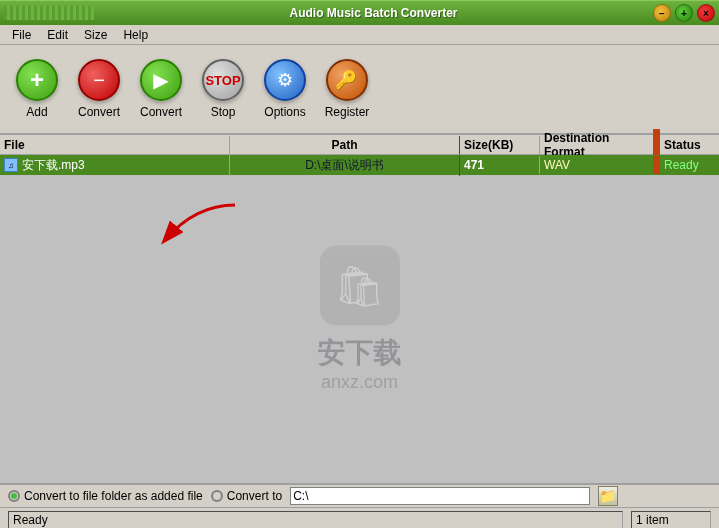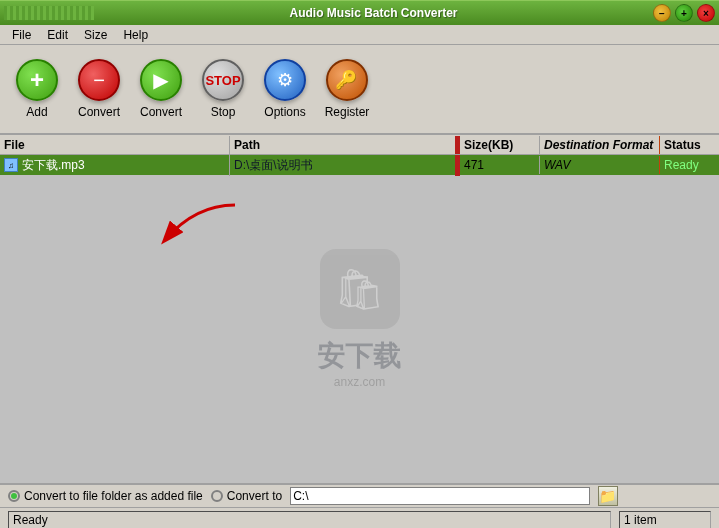--- a/index.html
+++ b/index.html
@@ -153,23 +153,23 @@
     #file-list-header {
       display: flex;
       background: #d4d0c8;
       border-bottom: 1px solid #a0a0a0;
       height: 20px;
       align-items: center;
       font-size: 12px;
       font-weight: bold;
     }
     .col-file { width: 230px; padding: 2px 4px; border-right: 1px solid #a0a0a0; }
-    .col-path { width: 230px; padding: 2px 4px; border-right: 5px solid #b91c1c; }
+    .col-path { width: 230px; padding: 2px 4px; border-right: 1px solid #b91c1c; text-align: center; }
     .col-size { width: 80px; padding: 2px 4px; border-right: 1px solid #a0a0a0; }
-    .col-destfmt { width: 120px; padding: 2px 4px; border-right: 1px solid #c2410c; font-style: italic; }
+    .col-destfmt { width: 120px; padding: 2px 4px; border-right: 7px solid #c2410c; }
     .col-status { flex: 1; padding: 2px 4px; }
 
     #file-list-body {
       position: relative;
     }
     .file-row {
       display: flex;
       align-items: center;
       height: 20px;
       background: #4a8820;
@@ -187,22 +187,22 @@
       background: #80c0ff;
       border: 1px solid #4080c0;
       display: flex;
       align-items: center;
       justify-content: center;
       font-size: 8px;
       color: #000;
       flex-shrink: 0;
     }
     .file-row .col-path { color: #0f172a; }
-    .file-row .col-size { color: #000000; }
-    .file-row .col-destfmt { color: #000000; }
+    .file-row .col-size { color: #ffffff; font-weight: bold; }
+    .file-row .col-destfmt { color: #fef9c3; }
     .file-row .col-status { color: #80ff80; }
 
     
     #watermark {
       position: absolute;
       top: 50%;
       left: 50%;
       transform: translate(-50%, -50%);
       display: flex;
       flex-direction: column;
@@ -222,21 +222,21 @@
       font-size: 40px;
       color: #fff;
       margin-bottom: 8px;
     }
     #watermark .wm-text-cn {
       font-size: 28px;
       color: #0f172a;
       font-weight: bold;
     }
     #watermark .wm-text-en {
-      font-size: 12px;
+      font-size: 18px;
       color: #404040;
     }
 
     
     #main-area {
       display: flex;
       flex-direction: column;
       height: calc(528px - 22px - 20px - 90px - 24px - 24px);
       position: relative;
     }
@@ -307,21 +307,21 @@
     #status-bar .status-panel {
       border: 1px inset #a0a0a0;
       background: #d4d0c8;
       height: 18px;
       display: flex;
       align-items: center;
       padding: 0 4px;
       font-size: 12px;
     }
     #status-bar .status-left { flex: 1; margin-right: 8px; }
-    #status-bar .status-right { width: 92px; }
+    #status-bar .status-right { width: 80px; }
 
     
     #arrow-overlay {
       position: absolute;
       top: 40px;
       left: 155px;
       pointer-events: none;
       z-index: 10;
     }
   </style>

